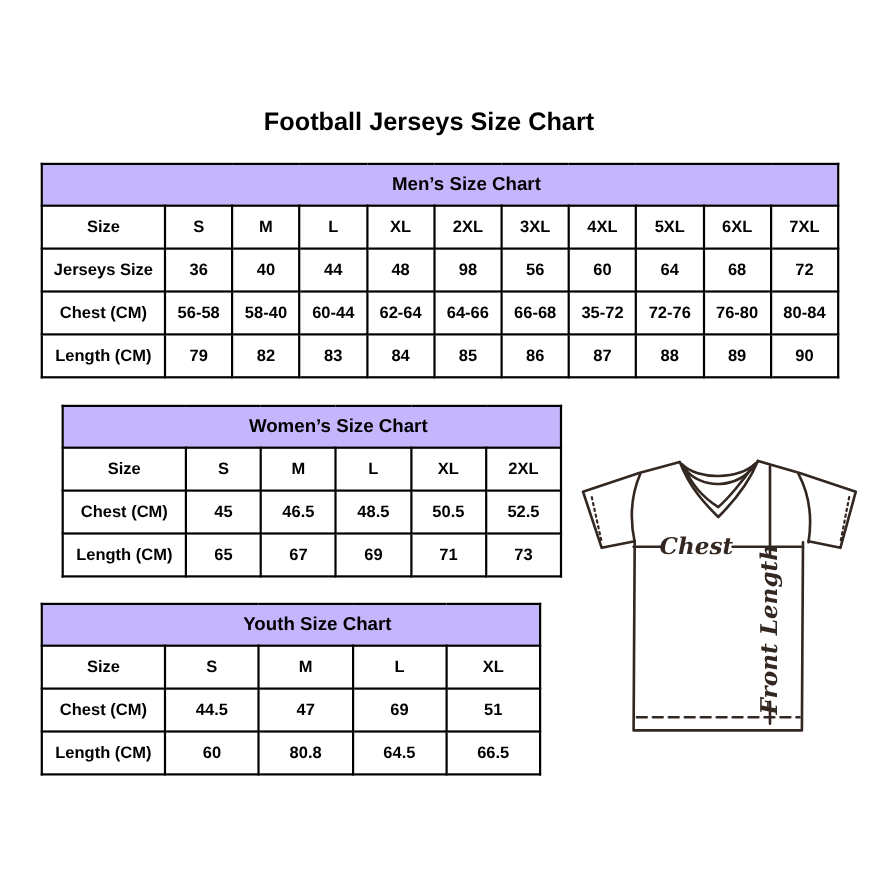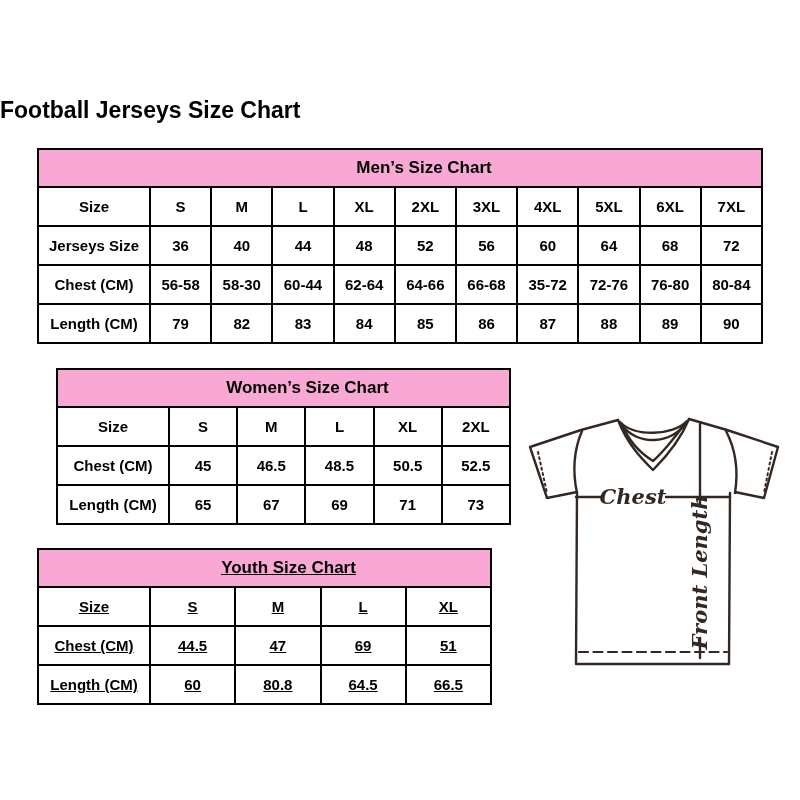--- a/index.html
+++ b/index.html
@@ -2,37 +2,37 @@
 <html><head>
 <meta charset="utf-8">
 <style>
   html,body { margin:0; padding:0; background:#ffffff; }
   .canvas {
     position:relative; width:800px; height:800px; background:#ffffff;
     font-family:"Liberation Sans", sans-serif; color:#000; overflow:hidden;
   }
   .page-title {
     position:absolute; top:97px; left:0; width:780px; margin:0;
-    text-align:left; font-size:23px; font-weight:bold; color:#000;
+    text-align:center; font-size:23px; font-weight:bold; color:#000;
     font-family:"Liberation Sans", sans-serif;
   }
   .tbl { position:absolute; }
   .tbl-mens   { left:37px; top:148px; width:726px; }
   .tbl-womens { left:37px; top:368px; width:455px;margin-left:19px; }
-  .tbl-youth  { left:37px; top:548px; width:455px;text-decoration:underline; }
+  .tbl-youth  { left:37px; top:548px; width:455px; }
   table {
     border-collapse:collapse; table-layout:fixed; width:100%;
     font-family:"Liberation Sans", sans-serif;
   }
   th, td {
     border:2px solid #000000; text-align:center; vertical-align:middle;
     font-weight:bold; font-size:15px; color:#000; padding:0; height:37px;
     overflow:hidden; white-space:nowrap;
   }
-  th.title-cell { background:#f9a8d4; font-size:17px; height:36px;padding-left:48px; }
+  th.title-cell { background:#c4b5fd; font-size:17px; height:36px;padding-left:48px; }
   col.label-col { width:112px; }
   .jersey-wrap { position:absolute; left:516px; top:400px; width:280px; height:290px; }
   .jersey-wrap svg { display:block; width:100%; height:100%; }
   .measure-text {
     font-family:"DejaVu Serif", serif; font-style:italic; font-weight:bold;
   }
 </style>
 </head>
 <body>
 
@@ -71,31 +71,31 @@
             <th>5XL</th>
             <th>6XL</th>
             <th>7XL</th>
           </tr>
           <tr>
             <th>Jerseys Size</th>
             <td>36</td>
             <td>40</td>
             <td>44</td>
             <td>48</td>
-            <td>52</td>
+            <td>98</td>
             <td>56</td>
             <td>60</td>
             <td>64</td>
             <td>68</td>
             <td>72</td>
           </tr>
           <tr>
             <th>Chest (CM)</th>
             <td>56-58</td>
-            <td>58-30</td>
+            <td>58-40</td>
             <td>60-44</td>
             <td>62-64</td>
             <td>64-66</td>
             <td>66-68</td>
             <td>35-72</td>
             <td>72-76</td>
             <td>76-80</td>
             <td>80-84</td>
           </tr>
           <tr>

